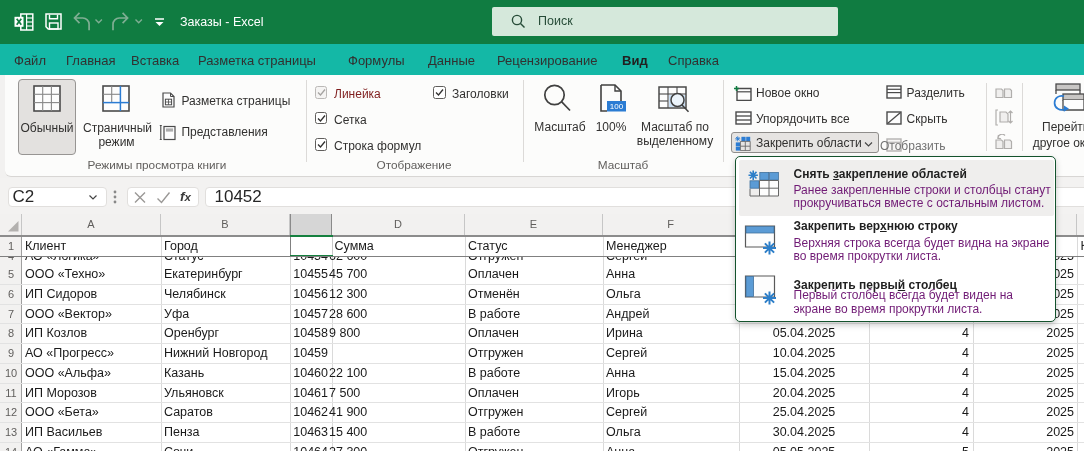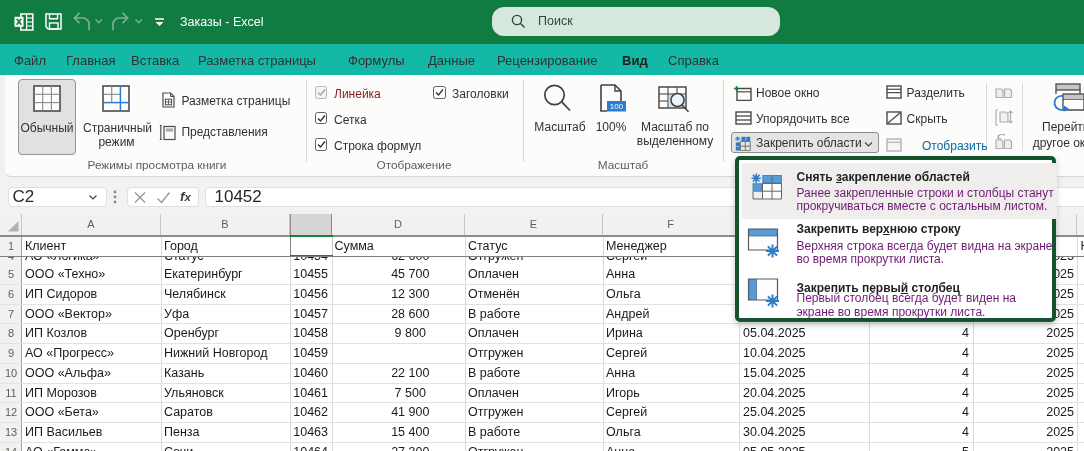--- a/index.html
+++ b/index.html
@@ -1,20 +1,20 @@
 <!DOCTYPE html>
 <html><head><meta charset="utf-8">
 <style>
 *{margin:0;padding:0;box-sizing:border-box}
 html,body{width:1084px;height:451px;overflow:hidden}
 body{font-family:"Liberation Sans",sans-serif;background:#fff;position:relative}
 .ab{position:absolute}
 #titlebar{left:0;top:0;width:1084px;height:44px;background:#107C41}
 #title{left:180px;top:0;height:44px;line-height:44px;color:#fff;font-size:12.5px}
-#search{left:492px;top:7px;width:288px;height:29px;background:#d5e8db;border-radius:12px}
+#search{left:492px;top:7px;width:346px;height:29px;background:#d5e8db;border-radius:2px}
 #search span{position:absolute;left:46px;top:0;height:29px;line-height:29px;color:#274c38;font-size:12.5px}
 #tabs{left:0;top:44px;width:1084px;height:31px;background:#14b8a6}
 #tabs span{position:absolute;top:1px;height:31px;line-height:31px;font-size:13px;color:#323130}
 #vidline{left:621.5px;top:70.6px;width:25.5px;height:2.6px;background:#0f7b40}
 #ribbon{left:0;top:75px;width:1084px;height:103px;background:#f2f1f0}
 .sep{position:absolute;width:1px;background:#dcdad8;top:5px;height:82px}
 .glab{position:absolute;top:82.5px;height:14px;line-height:14px;font-size:11.8px;color:#605e5c;text-align:center}
 .rtx{position:absolute;font-size:12px;color:#323130;line-height:14px;white-space:nowrap}
 #btnob{left:18px;top:4px;width:58px;height:76px;background:#e3e1df;border:1px solid #979593;border-radius:4px}
 #fbtn{left:731.3px;top:57.2px;width:147.5px;height:20.5px;background:#e6e4e2;border:1px solid #8f8d8b;border-radius:3px}
@@ -24,23 +24,23 @@
 .wbox{position:absolute;top:9px;height:19.5px;background:#fff;border:1px solid #e1dfdd;border-radius:4px}
 .ftx{position:absolute;top:9px;height:19.5px;line-height:19.5px;font-size:17px;color:#262626}
 #sheet{left:0;top:213.5px;width:1084px;height:237.5px;background:#fff}
 #hdr{left:0;top:0;width:1084px;height:23.8px;background:#f2f1f0;border-bottom:2px solid #8c8c8c}
 .hc{position:absolute;top:0;height:21.8px;line-height:21.8px;text-align:center;font-size:11px;color:#605e5c;border-right:1px solid #c6c6c6}
 .vln{position:absolute;top:23.8px;bottom:0;width:1px;background:#dadada}
 .row{position:absolute;left:0;width:1084px;height:19.75px;border-bottom:1px solid #e2e2e2;font-size:12.5px;color:#1a1a1a}
 .row span{position:absolute;top:0;height:18.75px;line-height:18.75px;white-space:nowrap}
 .rn{position:absolute;left:0;width:22px;text-align:center;font-size:11px;color:#605e5c}
 .cA{left:25px}.cB{left:164px}.cE{left:468px}.cF{left:606px}
-.cC{left:292px;width:36px;text-align:right}.cD{left:348px;width:124.5px;text-align:center}
-.cG{left:743px;width:122px;text-align:left}.cH{left:873px;width:96px;text-align:right}.cI{left:977px;width:97px;text-align:right}
-#menu{left:735px;top:156px;width:321px;height:166.3px;background:#fff;border:4px solid #14532d;border-radius:5px;box-shadow:0 3px 6px rgba(0,0,0,.22)}
+.cC{left:292px;width:36px;text-align:right}.cD{left:329px;width:124.5px;text-align:left}
+.cG{left:743px;width:122px;text-align:center}.cH{left:873px;width:96px;text-align:right}.cI{left:977px;width:97px;text-align:right}
+#menu{left:735px;top:156px;width:321px;height:166.3px;background:#fff;border:1px solid #14532d;border-radius:5px;box-shadow:0 3px 6px rgba(0,0,0,.22)}
 .mt{position:absolute;left:57.5px;font-size:12px;font-weight:bold;color:#1f1f1f;line-height:13px;white-space:nowrap}
 .md{position:absolute;left:57.5px;font-size:12px;color:#701a75;line-height:13.4px;white-space:nowrap}
 </style></head>
 <body>
 
 <div class="ab" id="titlebar">
 <svg class="ab" style="left:14px;top:13px" width="20" height="18" viewBox="0 0 20 18">
 <rect x="6.8" y="1" width="12" height="16" fill="none" stroke="#fff" stroke-width="1.5"></rect>
 <line x1="12.6" y1="1" x2="12.6" y2="17" stroke="#fff" stroke-width="1.2"></line>
 <line x1="12.6" y1="5" x2="18.8" y2="5" stroke="#fff" stroke-width="1.1"></line>
@@ -209,21 +209,21 @@
 <div class="rtx" style="left:906.6px;top:11px">Разделить</div>
 <svg class="ab" style="left:886px;top:36px" width="16" height="14" viewBox="0 0 16 14">
 <rect x="1" y="1" width="14" height="12" fill="#fdfdfd" stroke="#4a4a4a" stroke-width="1.4"></rect>
 <line x1="1.5" y1="12.5" x2="14.5" y2="1.5" stroke="#4a4a4a" stroke-width="1.3"></line>
 </svg>
 <div class="rtx" style="left:906.6px;top:36.5px">Скрыть</div>
 <svg class="ab" style="left:886px;top:62.5px" width="16" height="14" viewBox="0 0 16 14">
 <rect x="1" y="1" width="14" height="12" fill="#f6f5f4" stroke="#b5b3b1" stroke-width="1.4"></rect>
 <line x1="1" y1="4.3" x2="15" y2="4.3" stroke="#b5b3b1" stroke-width="1.2"></line>
 </svg>
-<div class="rtx" style="left:922px;top:63.5px;color:#0369a1">Отобразить</div>
+<div class="rtx" style="left:880px;top:63.5px;color:#737373">Отобразить</div>
 <svg class="ab" style="left:995px;top:12px" width="18" height="12" viewBox="0 0 18 12">
 <path d="M1 2 h5.5 l1.5 1.5 v7 h-7 z" fill="#f0efee" stroke="#b0aeac" stroke-width="1.2"></path>
 <path d="M9.5 2 h5.5 l1.5 1.5 v7 h-7 z" fill="#f0efee" stroke="#b0aeac" stroke-width="1.2"></path>
 </svg>
 <svg class="ab" style="left:995px;top:34px" width="18" height="17" viewBox="0 0 18 17">
 <path d="M3 1 h-2 v15 h2" fill="none" stroke="#b0aeac" stroke-width="1.2"></path>
 <path d="M5 3 h6 l2 2 v8 h-8 z" fill="#f0efee" stroke="#b0aeac" stroke-width="1.2"></path>
 <path d="M15.5 2 v12 M13.5 4 l2-2 l2 2 M13.5 12 l2 2 l2-2" fill="none" stroke="#b0aeac" stroke-width="1.2"></path>
 </svg>
 <svg class="ab" style="left:995px;top:59px" width="18" height="16" viewBox="0 0 18 16">

